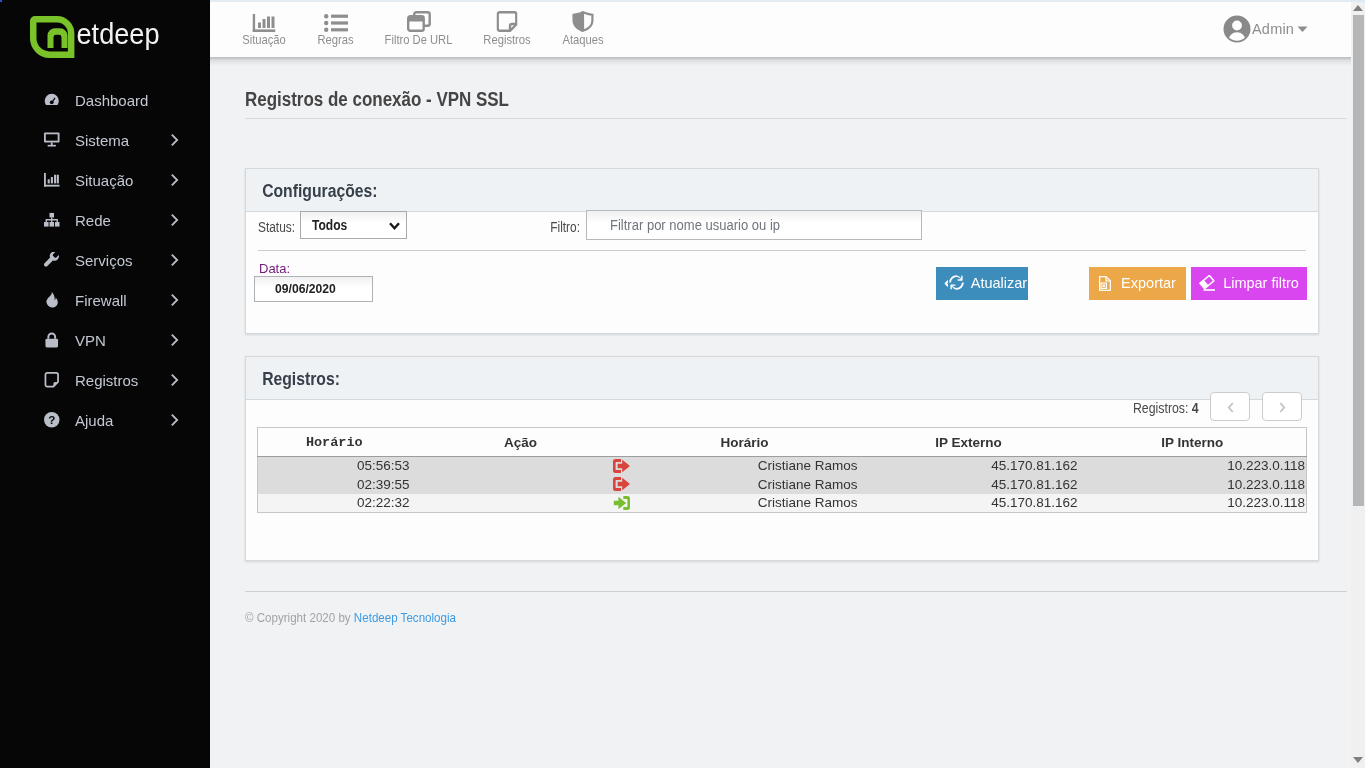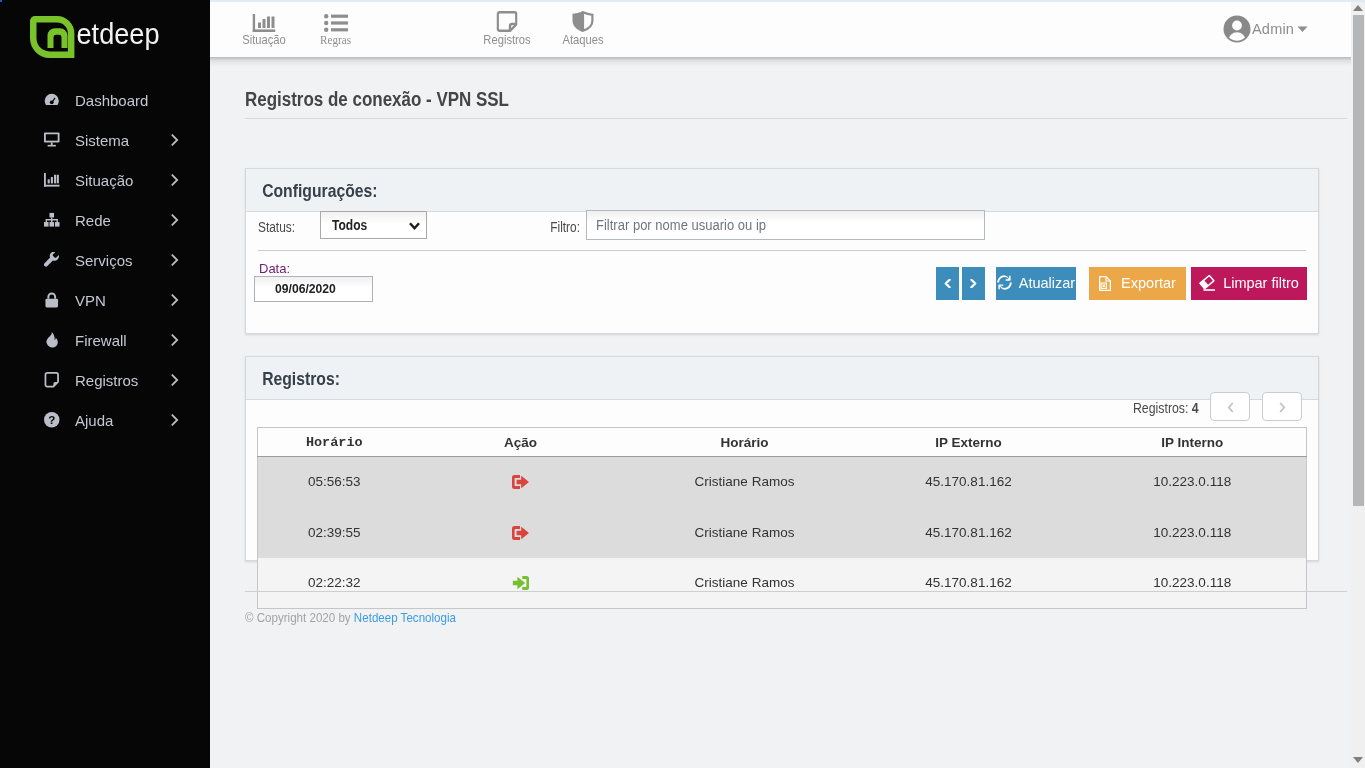--- a/index.html
+++ b/index.html
@@ -30,49 +30,49 @@
 h1.title { position:absolute; left:35px; top:31px; font-size:19.5px; font-weight:700; color:#454545; transform:scaleX(0.87); transform-origin:0 0; white-space:nowrap; }
 .hr1 { position:absolute; left:35px; top:61px; width:1102px; height:1px; background:#d9d9d9; }
 
 .panel { position:absolute; left:35px; width:1074px; background:#fdfdfe; border:1px solid #d4d9de; box-shadow:0 1px 2px rgba(0,0,0,.12);margin-top:17px; }
 .panel-head { height:43px; background:#eff2f4; border-bottom:1px solid #d4d9de; }
 .panel-head span { display:inline-block; line-height:43px; padding-left:19px; font-size:18.5px; font-weight:700; color:#37404a; transform:scaleX(0.85); transform-origin:0 0; }
 
 #panel1 { top:94px; height:166px; }
 label.flabel { font-size:14px; color:#494949; transform:scaleX(0.85); transform-origin:0 50%; display:inline-block; white-space:nowrap; }
 #status-label { position:absolute; left:48px; top:162px; }
-#select-todos { position:absolute; left:90px; top:154px; width:107px; height:28px; border:1px solid #a9a9a9; background:linear-gradient(#f1f1f1,#ffffff 45%); font-size:14px; font-weight:700; color:#222; padding-left:11px; line-height:26px;margin-left:20px; }
+#select-todos { position:absolute; left:90px; top:154px; width:107px; height:28px; border:1px solid #a9a9a9; background:linear-gradient(#f1f1f1,#ffffff 45%); font-size:14px; font-weight:700; color:#222; padding-left:11px; line-height:26px; }
 #select-todos .stxt { display:inline-block; transform:scaleX(0.86); transform-origin:0 50%; }
 #select-caret { position:absolute; right:6px; top:10px; }
 #filtro-label { position:absolute; left:335px; top:162px; transform-origin:100% 50%; }
-#filtro-input { position:absolute; left:376px; top:153px; width:399px; height:30px; border:1px solid #b4b9be; background:linear-gradient(#efefef,#ffffff 40%); font-size:14px; color:#70767d; line-height:28px; padding-left:9px; }
+#filtro-input { position:absolute; left:376px; top:153px; width:336px; height:30px; border:1px solid #b4b9be; background:linear-gradient(#efefef,#ffffff 40%); font-size:14px; color:#70767d; line-height:28px; padding-left:23px; }
 #filtro-input span { display:inline-block; transform:scaleX(0.93); transform-origin:0 50%; white-space:nowrap; }
 .hr2 { position:absolute; left:48px; top:193px; width:1048px; height:1px; background:#ccc; }
 #data-label { position:absolute; left:49px; top:204px; font-size:13px; color:#701a75; }
 #data-input { position:absolute; left:44px; top:219px; width:119px; height:26px; border:1px solid #aeb2b6; background:linear-gradient(#f0f0f0,#ffffff 45%); font-size:13.5px; font-weight:700; color:#222; line-height:24px; padding-left:20px; }
 #data-input span { display:inline-block; transform:scaleX(0.9); transform-origin:0 50%; }
 .btn { position:absolute; top:210px; height:33px; color:#fff; font-size:14.5px; text-align:center; line-height:33px; }
 .btn-blue { background:#3c8dbc; }
 .btn-orange { background:#eca848; }
-.btn-red { background:#be185d; }
+.btn-red { background:#d946ef; }
 #btn-prev { left:726px; width:23px; }
 #btn-next { left:752px; width:23px; }
-#btn-atual { left:738px; width:80px;margin-left:48px; }
+#btn-atual { left:738px; width:80px; }
 #btn-export { left:879px; width:97px; }
 #btn-limpar { left:981px; width:116px; }
 
 #panel2 { top:282px; height:205px; }
 #reg-count { position:absolute; right:152px; top:343px; font-size:14px; color:#494949; transform:scaleX(0.88); transform-origin:100% 50%; white-space:nowrap; }
 .pgbtn { position:absolute; top:335px; width:40px; height:29px; background:#fff; border:1px solid #ccc; border-radius:4px; }
 #pg1 { left:1000px; }
 #pg2 { left:1052px; }
 .pgbtn svg { position:absolute; left:16px; top:9px; }
 table#regs { position:absolute; left:47px; top:370px; width:1050px; border-collapse:collapse; font-size:13.5px; color:#333; border:1px solid #c6c6c6; }
 table#regs th { font-weight:700; color:#333; height:29px; border-bottom:1px solid #9d9d9d; text-align:center; background:#fdfdfe;}
-table#regs td { height:18.5px; text-align:center; padding:18px; line-height:1; }
+table#regs td { height:18.5px; text-align:right; padding:1px; line-height:1; }
 tr.odd td { background:#dcdcdc; }
 tr.even td { background:#f4f4f4; }
 
 .hrfoot { position:absolute; left:35px; top:534px; width:1102px; height:1px; background:#cfcfcf; }
 #footer { position:absolute; left:35px; top:553px; font-size:13px; color:#a3a3a3; transform:scaleX(0.89); transform-origin:0 0; white-space:nowrap; }
 #footer a { color:#3b9ce4; text-decoration:none; }
 
 
 #scrollbar { position:absolute; right:0; top:0; width:14px; height:768px; background:#f0f0f0; z-index:10; }
 #sb-thumb { position:absolute; left:1.5px; top:15px; width:11px; height:491px; background:#b4b6b8; }
@@ -89,32 +89,42 @@
             <rect x="0" y="0" width="2.6" height="18"></rect>
             <rect x="0" y="15.4" width="23" height="2.6"></rect>
             <rect x="5.5" y="8.5" width="3" height="5.5"></rect>
             <rect x="10" y="5" width="3" height="9"></rect>
             <rect x="14.5" y="2.5" width="3" height="11.5"></rect>
             <rect x="19" y="2.5" width="3" height="11.5"></rect>
           </g>
         </svg>
       <span class="nlabel">Situação</span>
     </div>
-    <div class="navitem" style="left:98px;width:55px;font-family:Liberation Serif, serif;">
+    <div class="navitem" style="left:98px;width:55px;">
       <svg class="nicon" width="24" height="18" viewBox="0 0 24 18">
           <g fill="#8e8e8e">
             <circle cx="2.2" cy="2.2" r="2.2"></circle>
             <circle cx="2.2" cy="9" r="2.2"></circle>
             <circle cx="2.2" cy="15.8" r="2.2"></circle>
             <rect x="7" y="0.6" width="17" height="3.2"></rect>
             <rect x="7" y="7.4" width="17" height="3.2"></rect>
             <rect x="7" y="14.2" width="17" height="3.2"></rect>
           </g>
         </svg>
       <span class="nlabel">Regras</span>
+    </div>
+    <div class="navitem" style="left:161px;width:95px;">
+      <svg class="nicon" width="24" height="21" viewBox="0 0 24 21">
+          <g fill="none" stroke="#8e8e8e">
+            <rect x="7.2" y="1.2" width="15.5" height="13.5" rx="2" stroke-width="2.4"></rect>
+            <rect x="1.2" y="5.2" width="15.5" height="14.5" rx="2" stroke-width="2.4" fill="#fdfdfd"></rect>
+            <path d="M1.2 10.5 h15.5 v-3.3 a2 2 0 0 0 -2 -2 h-11.5 a2 2 0 0 0 -2 2 z" fill="#8e8e8e" stroke="none"></path>
+          </g>
+        </svg>
+      <span class="nlabel">Filtro De URL</span>
     </div>
     <div class="navitem" style="left:266px;width:62px;">
       <svg class="nicon" width="21" height="21" viewBox="0 0 21 21">
           <path fill="none" stroke="#8e8e8e" stroke-width="2.4" stroke-linejoin="round" d="M1.2 3.2 a2 2 0 0 1 2-2 h14.6 a2 2 0 0 1 2 2 v10.3 l-6.3 6.3 h-10.3 a2 2 0 0 1 -2-2 z"></path>
           <path fill="none" stroke="#8e8e8e" stroke-width="2.4" stroke-linejoin="round" d="M19.8 13 h-4.3 a2 2 0 0 0 -2 2 v4.3"></path>
         </svg>
       <span class="nlabel">Registros</span>
     </div>
     <div class="navitem" style="left:343px;width:60px;">
       <svg class="nicon" width="22" height="21" viewBox="0 0 22 21">
@@ -305,34 +315,34 @@
       <div class="mitem">
         <svg class="micon" viewBox="0 0 16 16">
             <path fill="#b9bec8" d="M15.2 3.1 a4.5 4.5 0 0 1-6 5.6 L3.5 14.4 a2 2 0 0 1-2.9-2.9 L6.3 5.8 a4.5 4.5 0 0 1 5.6-6 L9.4 2.3 a1.2 1.2 0 0 0 0 1.7 l1.6 1.6 a1.2 1.2 0 0 0 1.7 0z"></path>
           </svg>
         <span class="mtext">Serviços</span>
         <svg class="arrow" viewBox="0 0 10 14">
             <path d="M2 1 L8 7 L2 13" fill="none" stroke="#b9bec8" stroke-width="2"></path>
           </svg>
       </div>
       <div class="mitem">
+        <svg class="micon" viewBox="0 0 13 16">
+            <path fill="#b9bec8" d="M6.5 0 C7 3 4 4.5 2.5 6.5 1 8.5 0.5 10 1.5 12.2 2.7 14.9 5 16 6.8 16 c3.3 0 5.6-2.2 5.9-5 .2-2.2-.8-3.9-2.2-5.4 .2 1.3-.2 2.2-1 2.7 .4-3-1-6.7-3-8.3z"></path>
+          </svg>
+        <span class="mtext">Firewall</span>
+        <svg class="arrow" viewBox="0 0 10 14">
+            <path d="M2 1 L8 7 L2 13" fill="none" stroke="#b9bec8" stroke-width="2"></path>
+          </svg>
+      </div>
+      <div class="mitem">
         <svg class="micon" viewBox="0 0 14 16">
             <path fill="none" stroke="#b9bec8" stroke-width="2" d="M3.5 7 V5 a3.5 3.5 0 0 1 7 0 v2"></path>
             <rect x="0.5" y="7" width="13" height="9" rx="1.5" fill="#b9bec8"></rect>
           </svg>
         <span class="mtext">VPN</span>
-        <svg class="arrow" viewBox="0 0 10 14">
-            <path d="M2 1 L8 7 L2 13" fill="none" stroke="#b9bec8" stroke-width="2"></path>
-          </svg>
-      </div>
-      <div class="mitem">
-        <svg class="micon" viewBox="0 0 13 16">
-            <path fill="#b9bec8" d="M6.5 0 C7 3 4 4.5 2.5 6.5 1 8.5 0.5 10 1.5 12.2 2.7 14.9 5 16 6.8 16 c3.3 0 5.6-2.2 5.9-5 .2-2.2-.8-3.9-2.2-5.4 .2 1.3-.2 2.2-1 2.7 .4-3-1-6.7-3-8.3z"></path>
-          </svg>
-        <span class="mtext">Firewall</span>
         <svg class="arrow" viewBox="0 0 10 14">
             <path d="M2 1 L8 7 L2 13" fill="none" stroke="#b9bec8" stroke-width="2"></path>
           </svg>
       </div>
       <div class="mitem">
         <svg class="micon" viewBox="0 0 15 16">
             <path fill="none" stroke="#b9bec8" stroke-width="1.8" stroke-linejoin="round" d="M1 2.8 a1.8 1.8 0 0 1 1.8-1.8 h9.4 a1.8 1.8 0 0 1 1.8 1.8 v7.4 l-4.8 4.8 h-6.4 a1.8 1.8 0 0 1-1.8-1.8z"></path>
             <path fill="#b9bec8" d="M14 10.2 l-4.8 4.8 v-3 a1.8 1.8 0 0 1 1.8-1.8z"></path>
           </svg>
         <span class="mtext">Registros</span>

